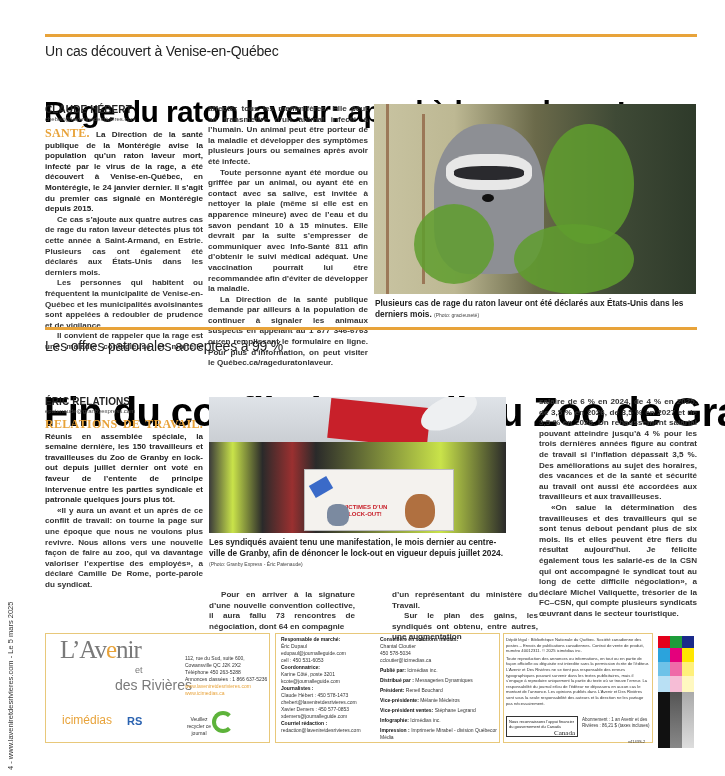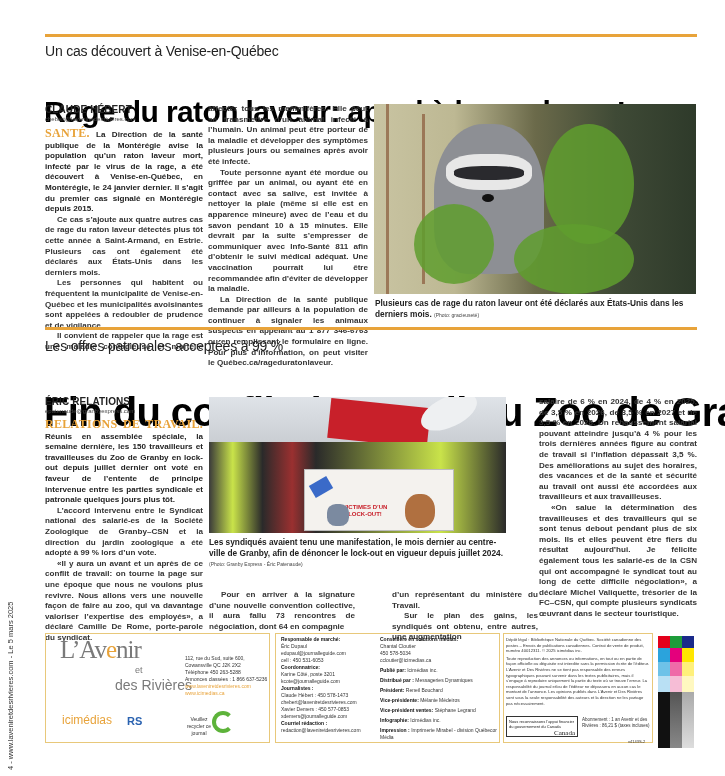--- a/index.html
+++ b/index.html
@@ -94,21 +94,20 @@
 
 <div class="rule mid"></div>
 <div class="kicker k2">Les offres patronales acceptées à 99 %</div>
 <div class="headline h2">Fin du conflit de travail au Zoo de Granby</div>
 
 <div class="byline" style="top:396px">ÉRIC RELATIONS</div>
 <div class="email" style="top:408px">epatenaude@granbyexpress.com</div>
 
 <div class="col" style="left:45px; top:419px; width:158px;">
   <p class="lead"><span class="tag">RELATIONS DE TRAVAIL.</span> <span>Réunis en assemblée spéciale, la semaine dernière, les 150 travailleurs et travailleuses du Zoo de Granby en lock-out depuis juillet dernier ont voté en faveur de l’entente de principe intervenue entre les parties syndicale et patronale quelques jours plus tôt.</span></p>
-  <p>L’accord intervenu entre le Syndicat national des salarié-es de la Société Zoologique de Granby–CSN et la direction du jardin zoologique a été adopté à 99 % lors d’un vote.</p>
   <p>«Il y aura un avant et un après de ce conflit de travail: on tourne la page sur une époque que nous ne voulons plus revivre. Nous allons vers une nouvelle façon de faire au zoo, qui va davantage valoriser l’expertise des employés», a déclaré Camille De Rome, porte-parole du syndicat.</p>
 </div>
 
 <div class="photo" style="left:209px; top:397px; width:297px; height:136px;">
   <div class="protest-bg"></div>
   <div style="position:absolute; left:120px; top:6px; width:100px; height:40px; background:#c8202a; transform:rotate(6deg);"></div>
   <div style="position:absolute; left:210px; top:0; width:60px; height:30px; background:#eef0f2; border-radius:50%; transform:rotate(-25deg);"></div>
   <div style="position:absolute; left:0; top:45px; width:297px; height:91px; background:linear-gradient(90deg,#3a3a3a,#c9e34a 8%,#2a2a2a 18%,#9a3030 28%,#2a2a2a 36%,#c9e34a 78%,#2a2a2a 100%);"></div>
   <div style="position:absolute; left:95px; top:72px; width:150px; height:62px; background:#f4f2ee; border:1px solid #bbb;">
     <div style="position:absolute; left:30px; top:34px; font-size:6px; font-weight:bold; color:#c8202a; line-height:7px; width:60px; text-align:center;">VICTIMES D’UN<br>LOCK-OUT!</div>

